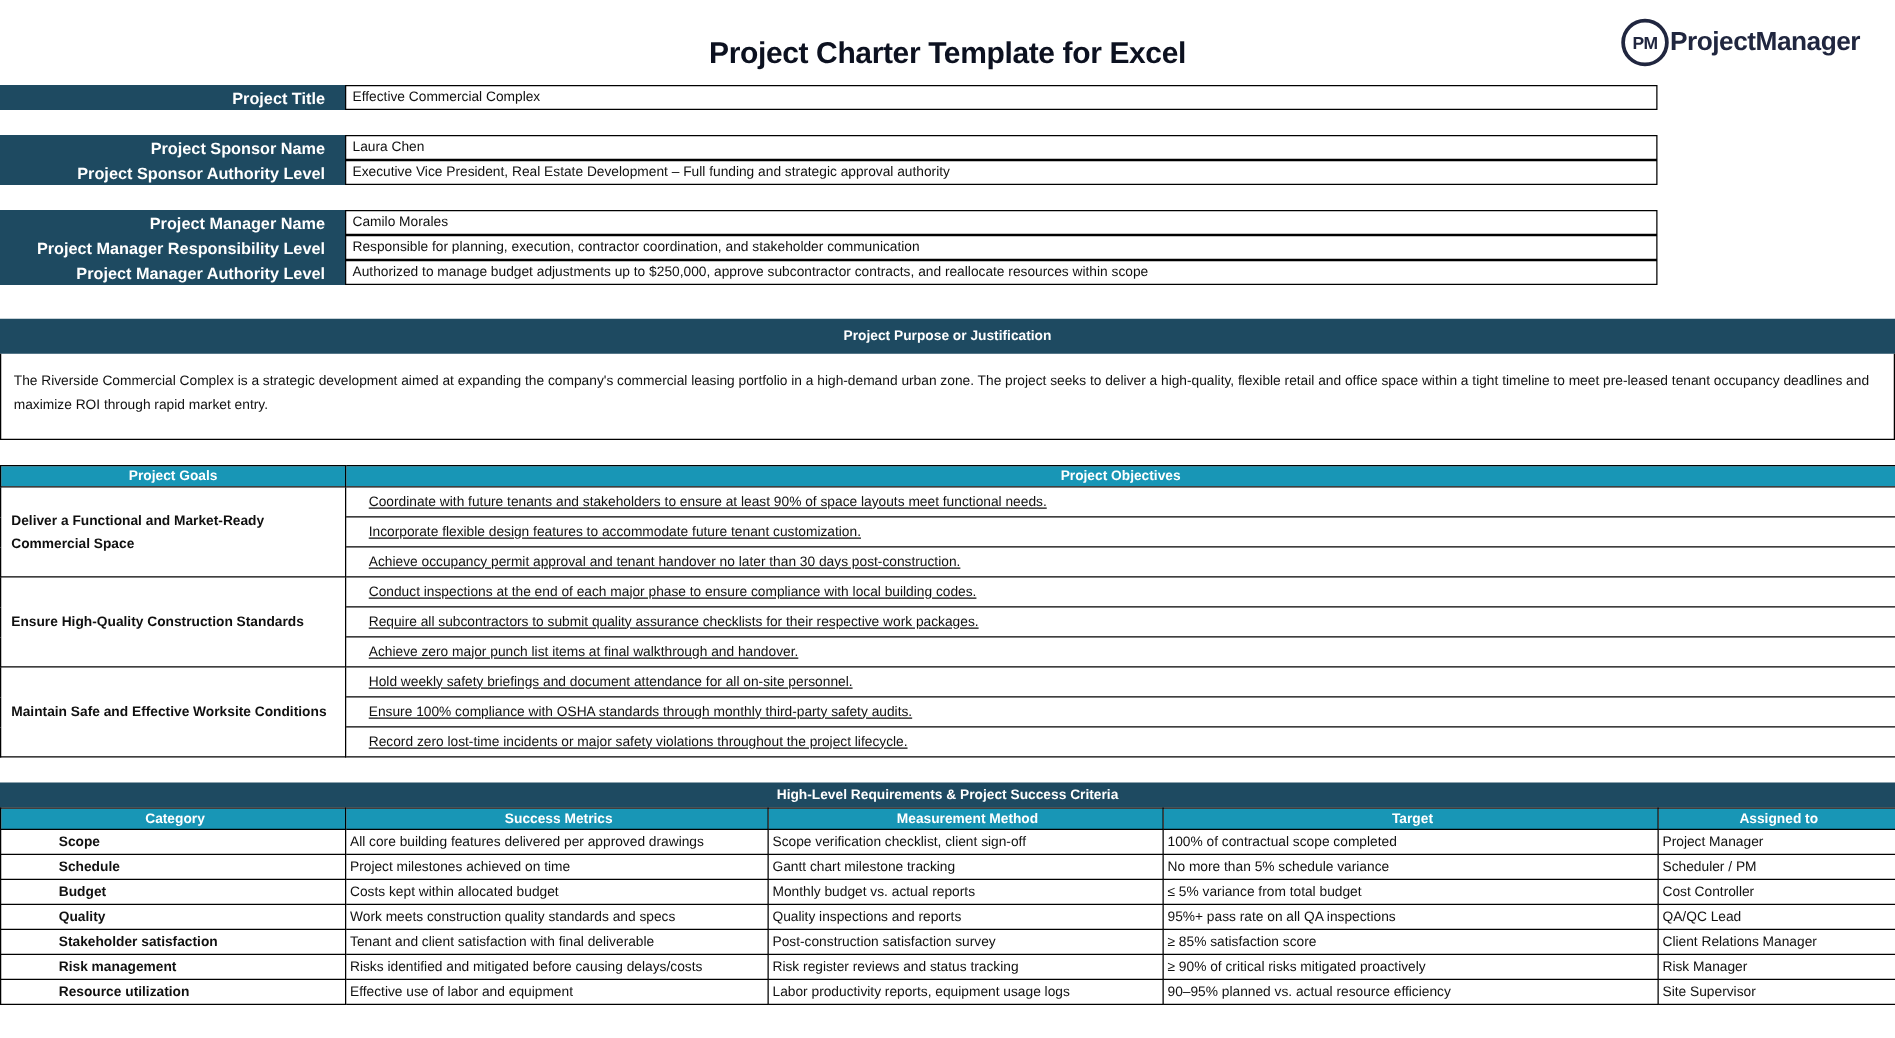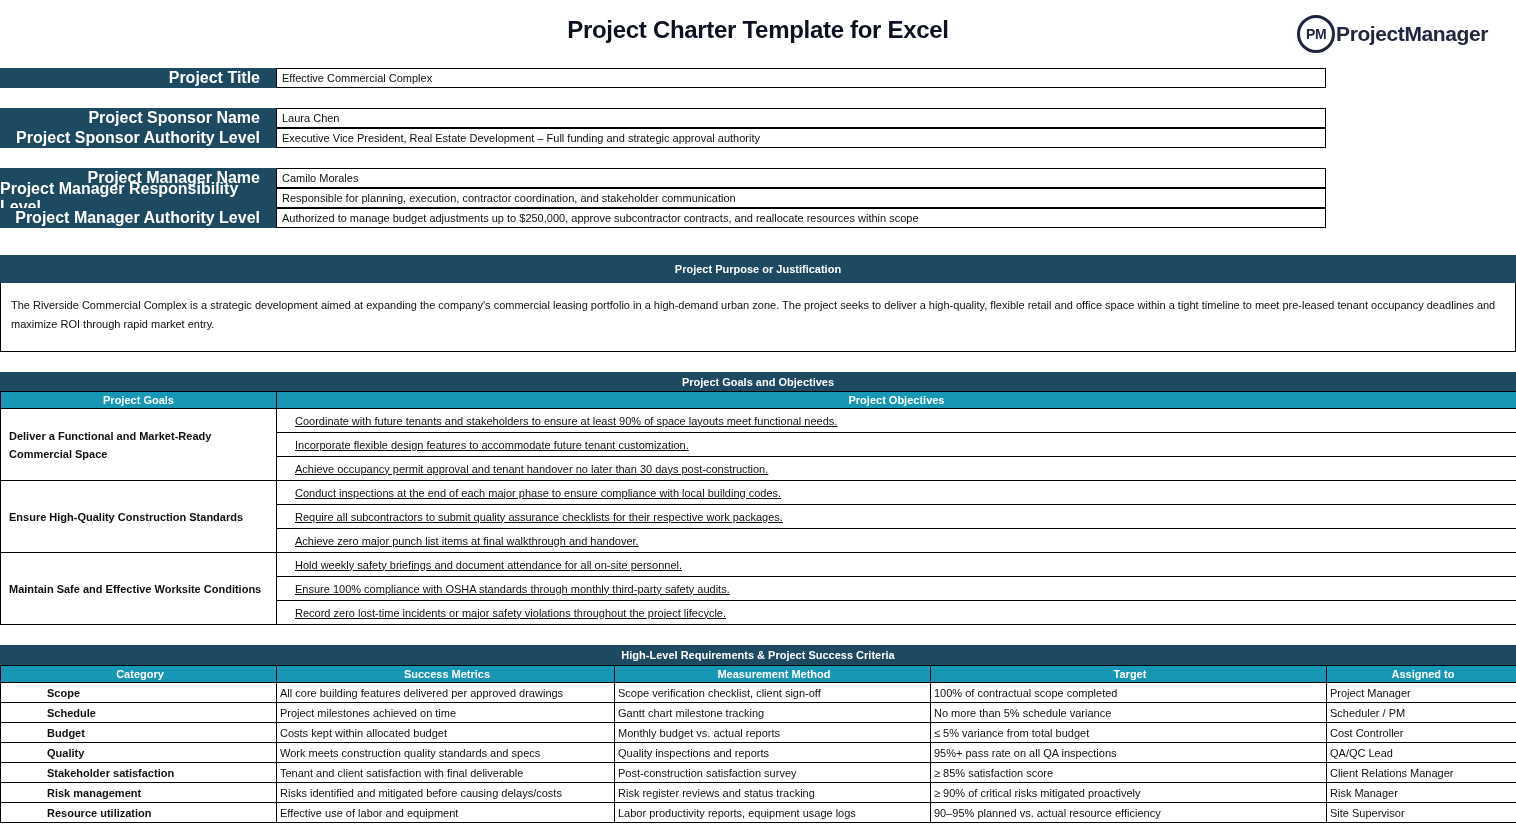--- a/index.html
+++ b/index.html
@@ -1,31 +1,31 @@
 <!DOCTYPE html>
 <html style="--dark: #1E4A61; --teal: #1896B6;"><head>
 <meta charset="utf-8">
 <style>
   * { margin:0; padding:0; box-sizing:border-box; }
   body { background:#fff; font-family:"Liberation Sans", sans-serif; }
   .page { position:relative; width:1516px; height:830px; background:#fff; overflow:hidden; }
 
   
   .doc-header { position:relative; height:68px; }
-  .doc-title { text-align:center; padding-top:16px; font-size:24px; font-weight:bold; color:#0c1120; letter-spacing:-0.3px; }
+  .doc-title { text-align:center; padding-top:29px; font-size:24px; font-weight:bold; color:#0c1120; letter-spacing:-0.3px; }
   .logo { position:absolute; top:15px; right:28px; display:flex; align-items:center; gap:1px; color:#20263f; }
   .logo-circle { width:38px; height:38px; border:3.5px solid #20263f; border-radius:50%; display:flex; align-items:center; justify-content:center; font-weight:bold; font-size:14px; letter-spacing:-0.5px; }
   .logo-text { font-size:21px; font-weight:bold; letter-spacing:-0.4px; }
 
   
   .info-block { width:1326px; }
   .gap20 { height:20px; } .gap27 { height:27px; }
   .info-row { display:flex; height:20px; }
   .info-row + .info-row { margin-top:0; }
-  .info-label { width:276px; background:var(--dark); color:#fff; font-weight:bold; font-size:16px;
+  .info-label { width:276px; background:var(--dark); color:#fff; font-weight:bold; font-size:13px;
                 display:flex; align-items:center; justify-content:flex-end; padding-right:16px; }
   .info-value { flex:1; border:1px solid #000; background:#fff; font-size:11px;
                 display:flex; align-items:center; padding:0 5px; color:#101010; }
 
   
   .section-bar { background:var(--dark); color:#fff; font-weight:bold; font-size:11px;
                  display:flex; align-items:center; justify-content:center; }
   .purpose-bar { height:28px; }
   .thin-bar { height:19px; }
 
@@ -91,21 +91,20 @@
     </div>
   </div>
 
   <div class="gap27"></div>
 
   <div class="section-bar purpose-bar">Project Purpose or Justification</div>
   <div class="purpose-body">The Riverside Commercial Complex is a strategic development aimed at expanding the company's commercial leasing portfolio in a high-demand urban zone. The project seeks to deliver a high-quality, flexible retail and office space within a tight timeline to meet pre-leased tenant occupancy deadlines and maximize ROI through rapid market entry.</div>
 
   <div class="gap20"></div>
 
-  <div class="section-bar thin-bar">Project Goals and Objectives</div>
   <table class="goals-table">
     <colgroup>
         <col style="width:276px">
         <col style="width:1240px">
       </colgroup>
     <tbody>
         <tr class="colhead">
       <td>Project Goals</td>
       <td>Project Objectives</td>
     </tr>

